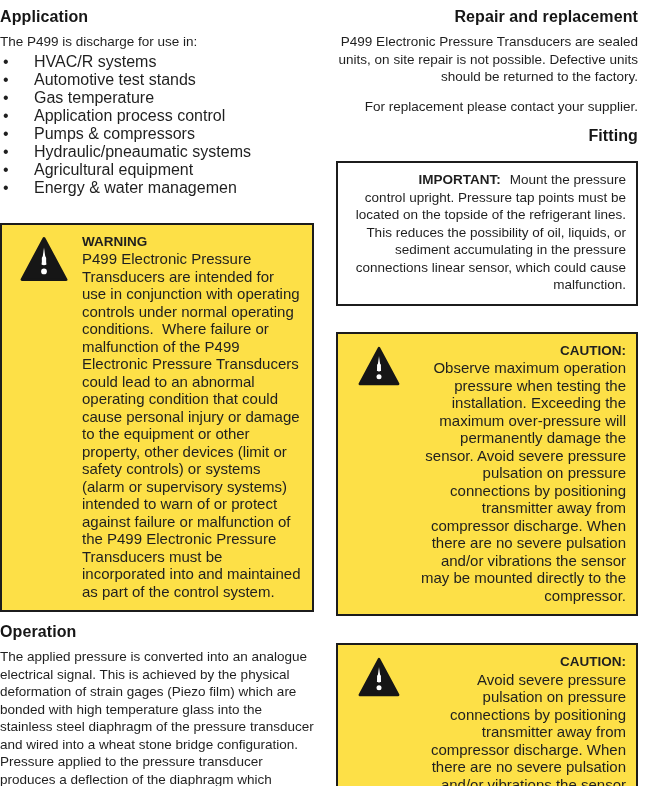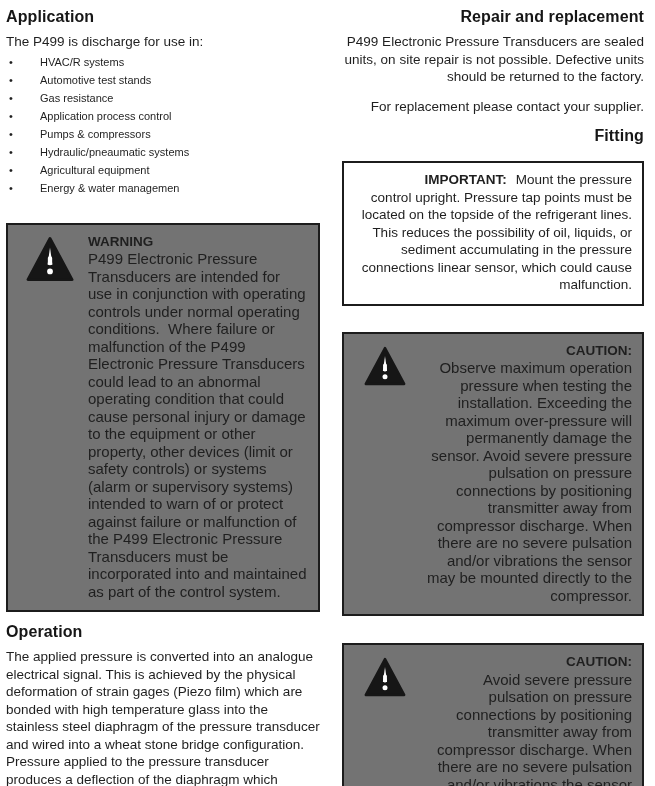--- a/index.html
+++ b/index.html
@@ -6,21 +6,21 @@
   html, body { width: 655px; height: 786px; }
   body {
     background: #ffffff;
     color: #1f1f1f;
     font-family: "Liberation Sans", sans-serif;
     overflow: hidden;
   }
   .page {
     width: 655px;
     height: 731px;
-    padding: 8px 8px 0 6px;
+    padding: 8px 8px 0 0;
     display: flex;
     gap: 22px;
   }
   .col-left  { width: 314px; flex: 0 0 314px; }
   .col-right { width: 302px; flex: 0 0 302px; text-align: right; }
 
   h2.section-heading {
     font-size: 16px;
     font-weight: bold;
     letter-spacing: 0.1px;
@@ -31,37 +31,37 @@
     font-size: 13.5px;
     line-height: 17.5px;
     margin: 0 0 12px 0;
   }
   ul.bullet-list {
     list-style: none;
     margin: 2px 0 0 0;
   }
   ul.bullet-list li {
     position: relative;
-    font-size: 11px;
+    font-size: 16px;
     line-height: 18px;
     padding-left: 34px;
   }
   ul.bullet-list li::before {
     content: "\2022";
     position: absolute;
     left: 3px;
     top: 0;
   }
 
   .alert-box {
     border: 2px solid #1c1c1c;
     padding: 8px 10px 10px 10px;
     display: flex;
     align-items: flex-start;
-    background: #737373;
+    background: #fde047;
   }
   .alert-box .icon-cell { flex: 0 0 auto; }
   .alert-box .text-cell { flex: 1 1 auto; }
   .alert-title {
     font-size: 13.5px;
     font-weight: bold;
     line-height: 17.5px;
   }
   .alert-body {
     font-size: 15px;
@@ -108,21 +108,21 @@
 <div class="page">
 
   <div class="col-left">
 
     <section>
       <h2 class="section-heading">Application</h2>
       <p class="body-text" style="margin-bottom:2px">The P499 is discharge for use in:</p>
       <ul class="bullet-list">
         <li>HVAC/R systems</li>
         <li>Automotive test stands</li>
-        <li>Gas resistance</li>
+        <li>Gas temperature</li>
         <li>Application process control</li>
         <li>Pumps &amp; compressors</li>
         <li>Hydraulic/pneaumatic systems</li>
         <li>Agricultural equipment</li>
         <li>Energy &amp; water managemen</li>
       </ul>
     </section>
 
     <div class="alert-box warning-box">
       <div class="icon-cell">

